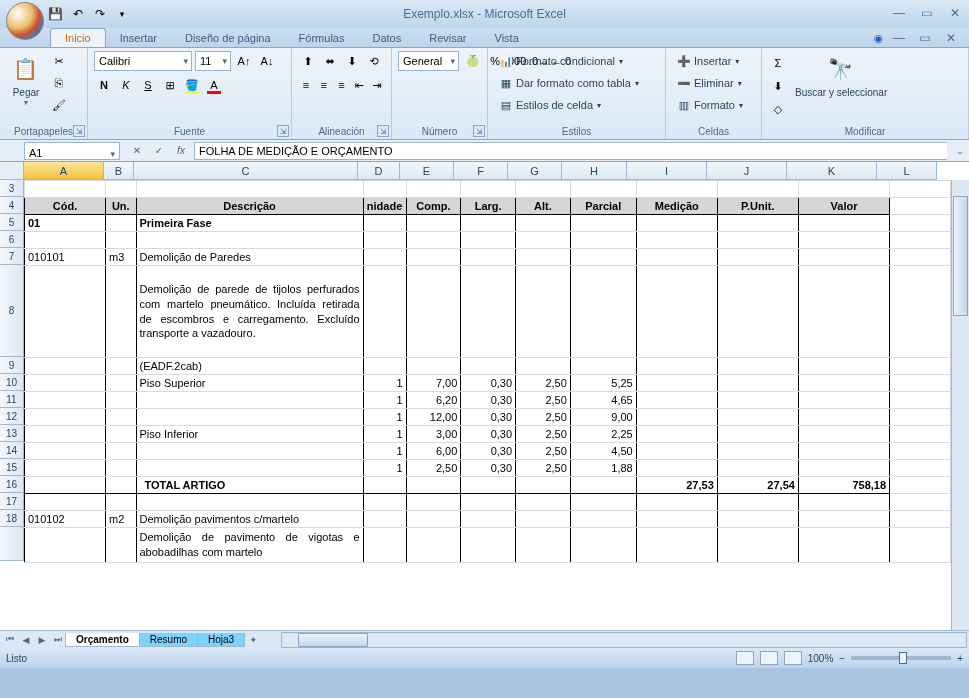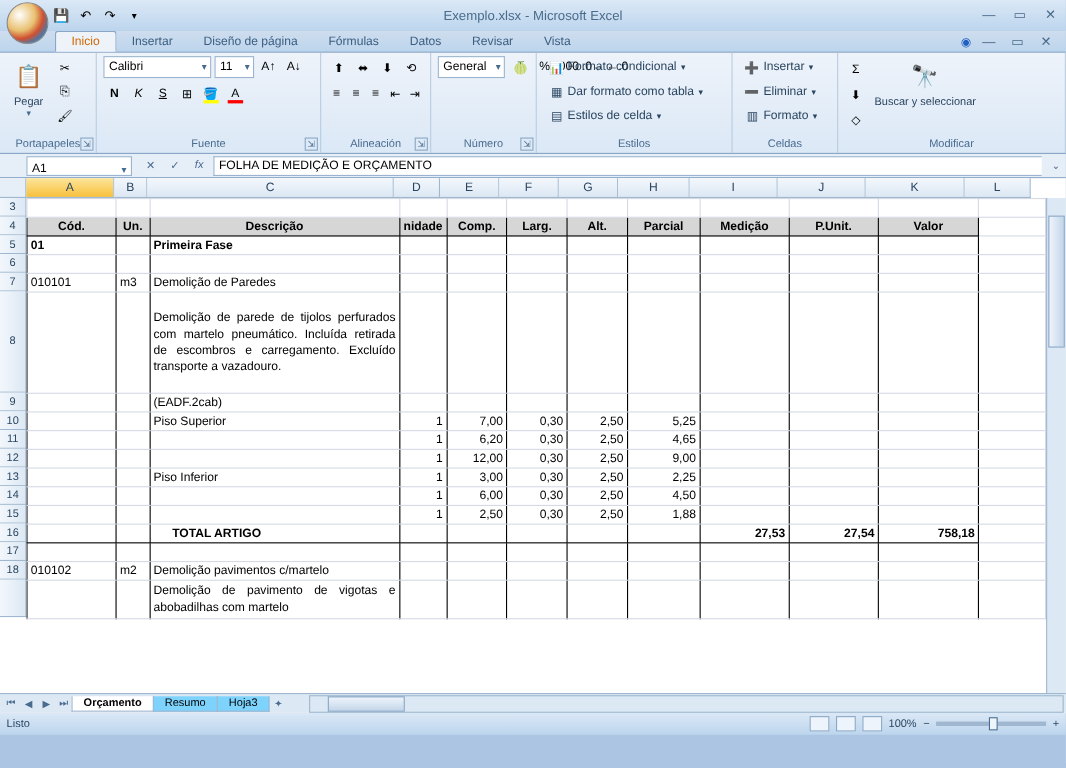--- a/index.html
+++ b/index.html
@@ -510,21 +510,21 @@
             <td class="b-lr num">1,88</td>
             <td class="b-lr"></td>
             <td class="b-lr"></td>
             <td class="b-lr"></td>
             <td></td>
           </tr>
 
       <tr>
             <td class="b-all"></td>
             <td class="b-all"></td>
-            <td class="b-all bold" style="padding-left:20px">TOTAL ARTIGO</td>
+            <td class="b-all bold" style="padding-left:8px">TOTAL ARTIGO</td>
             <td class="b-all"></td>
             <td class="b-all"></td>
             <td class="b-all"></td>
             <td class="b-all"></td>
             <td class="b-all"></td>
             <td class="b-all num bold">27,53</td>
             <td class="b-all num bold">27,54</td>
             <td class="b-all num bold">758,18</td>
             <td></td>
           </tr>

